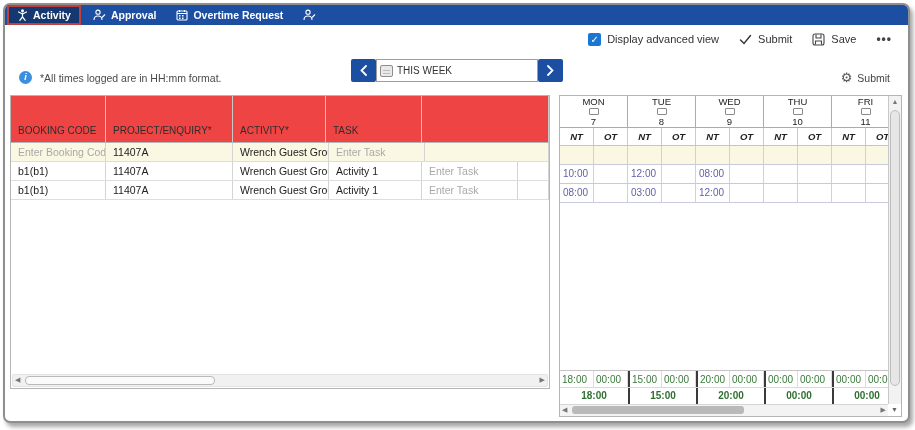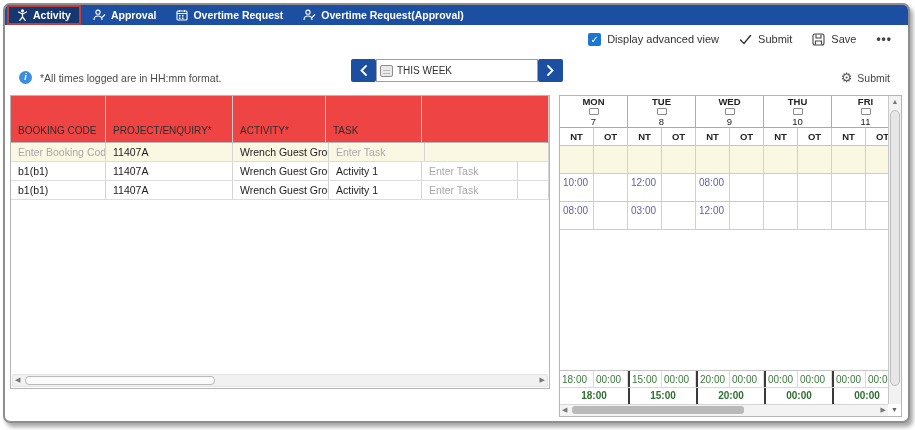--- a/index.html
+++ b/index.html
@@ -43,26 +43,26 @@
   .lhscroll { height:13px; margin:0 1px 1px 1px; background:#f1f1f1; border:1px solid #e3e3e3; border-radius:2px; position:relative; }
   .lhscroll .arr-l{ position:absolute; left:2px; top:1px; font-size:7px; color:#777; }
   .lhscroll .arr-r{ position:absolute; right:2px; top:1px; font-size:7px; color:#777; }
   .lhscroll .thumb{ position:absolute; left:12px; top:1px; width:190px; height:9px; background:#fafafa; border:1px solid #b9b9b9; border-radius:4px; }
 
   
   .rgrid { position:absolute; left:554px; top:90px; width:343px; height:322px; border:1px solid #b5b5b5; background:#fff; overflow:hidden; }
   .rinner { position:absolute; left:0; top:0; right:13px; bottom:12px; overflow:hidden; display:flex; flex-direction:column; }
   .dayrow { display:flex; height:32px; border-bottom:1px solid #ababab; flex:0 0 auto; }
   .daycol { width:68px; flex:0 0 auto; border-right:1px solid #ababab; display:flex; flex-direction:column; align-items:center; justify-content:center; gap:1px; }
-  .dayname { font-size:9.5px; color:#222; font-weight:bold; }
+  .dayname { font-size:9.5px; color:#222; font-weight:normal; }
   .daydate { font-size:9.5px; color:#222; }
   .daycb { width:10px; height:10px; border:1px solid #8a8a8a; border-radius:1px; background:#fff; }
   .subrow { display:flex; height:18px; border-bottom:1px solid #c2c2d0; flex:0 0 auto; }
-  .subrow .sc { width:34px; flex:0 0 auto; border-right:1px solid #c9c9d8; font-size:9.5px; font-weight:bold; color:#222; text-align:center; line-height:17px; }
-  .trow { display:flex; height:28px; border-bottom:1px solid #c9c9dc; flex:0 0 auto; }
+  .subrow .sc { width:34px; flex:0 0 auto; border-right:1px solid #c9c9d8; font-size:9.5px; font-weight:bold; color:#222; text-align:center; line-height:17px;font-style:italic; }
+  .trow { display:flex; height:19px; border-bottom:1px solid #c9c9dc; flex:0 0 auto; }
   .trow .tc { width:34px; flex:0 0 auto; border-right:1px solid #cfcfde; font-size:10px; color:#6161a8; padding-left:3px; line-height:18px; overflow:hidden; white-space:nowrap; }
   .trow.hl { background:#faf7e3; }
   .rfill { flex:1; }
   .totrow1 { display:flex; height:18px; border-top:1px solid #c4c4c4; border-bottom:1px solid #d9d9d9; flex:0 0 auto; }
   .totrow1 .tt { width:34px; flex:0 0 auto; border-right:1px solid #dcdcdc; font-size:10px; color:#3a7a3a; padding-left:2px; line-height:17px; overflow:hidden; white-space:nowrap; }
   .totrow2 { display:flex; height:16px; flex:0 0 auto; }
   .totrow2 .td { width:68px; flex:0 0 auto; font-size:10px; font-weight:bold; color:#2f7030; text-align:center; line-height:15px; overflow:hidden; }
   .gsep { border-left:2px solid #3a3a3a !important; }
   .rhscroll { position:absolute; left:0; bottom:0; height:12px; right:13px; background:#f3f3f3; border-top:1px solid #d5d5d5; }
   .rhscroll .arr-l{ position:absolute; left:2px; top:1px; font-size:7px; color:#777; }
@@ -119,21 +119,20 @@
       <span>Overtime Request</span>
     </div>
     <div class="tab">
       <svg width="13" height="12" viewBox="0 0 13 12">
           <g stroke="#fff" stroke-width="1.1" fill="none">
             <circle cx="5" cy="3.2" r="2.1"></circle>
             <path d="M1 11c0-2.6 1.8-4 4-4s4 1.4 4 4"></path>
             <path d="M9 8.5l3-3"></path>
           </g>
         </svg>
-      <span>Overtime Request(Approval)</span>
     </div>
   </div>
 
   <div class="toolbar">
     <div class="tbtn">
       <span class="cbox">✓</span>
       <span>Display advanced view</span>
     </div>
     <div class="tbtn">
       <svg width="13" height="11" viewBox="0 0 13 11">

